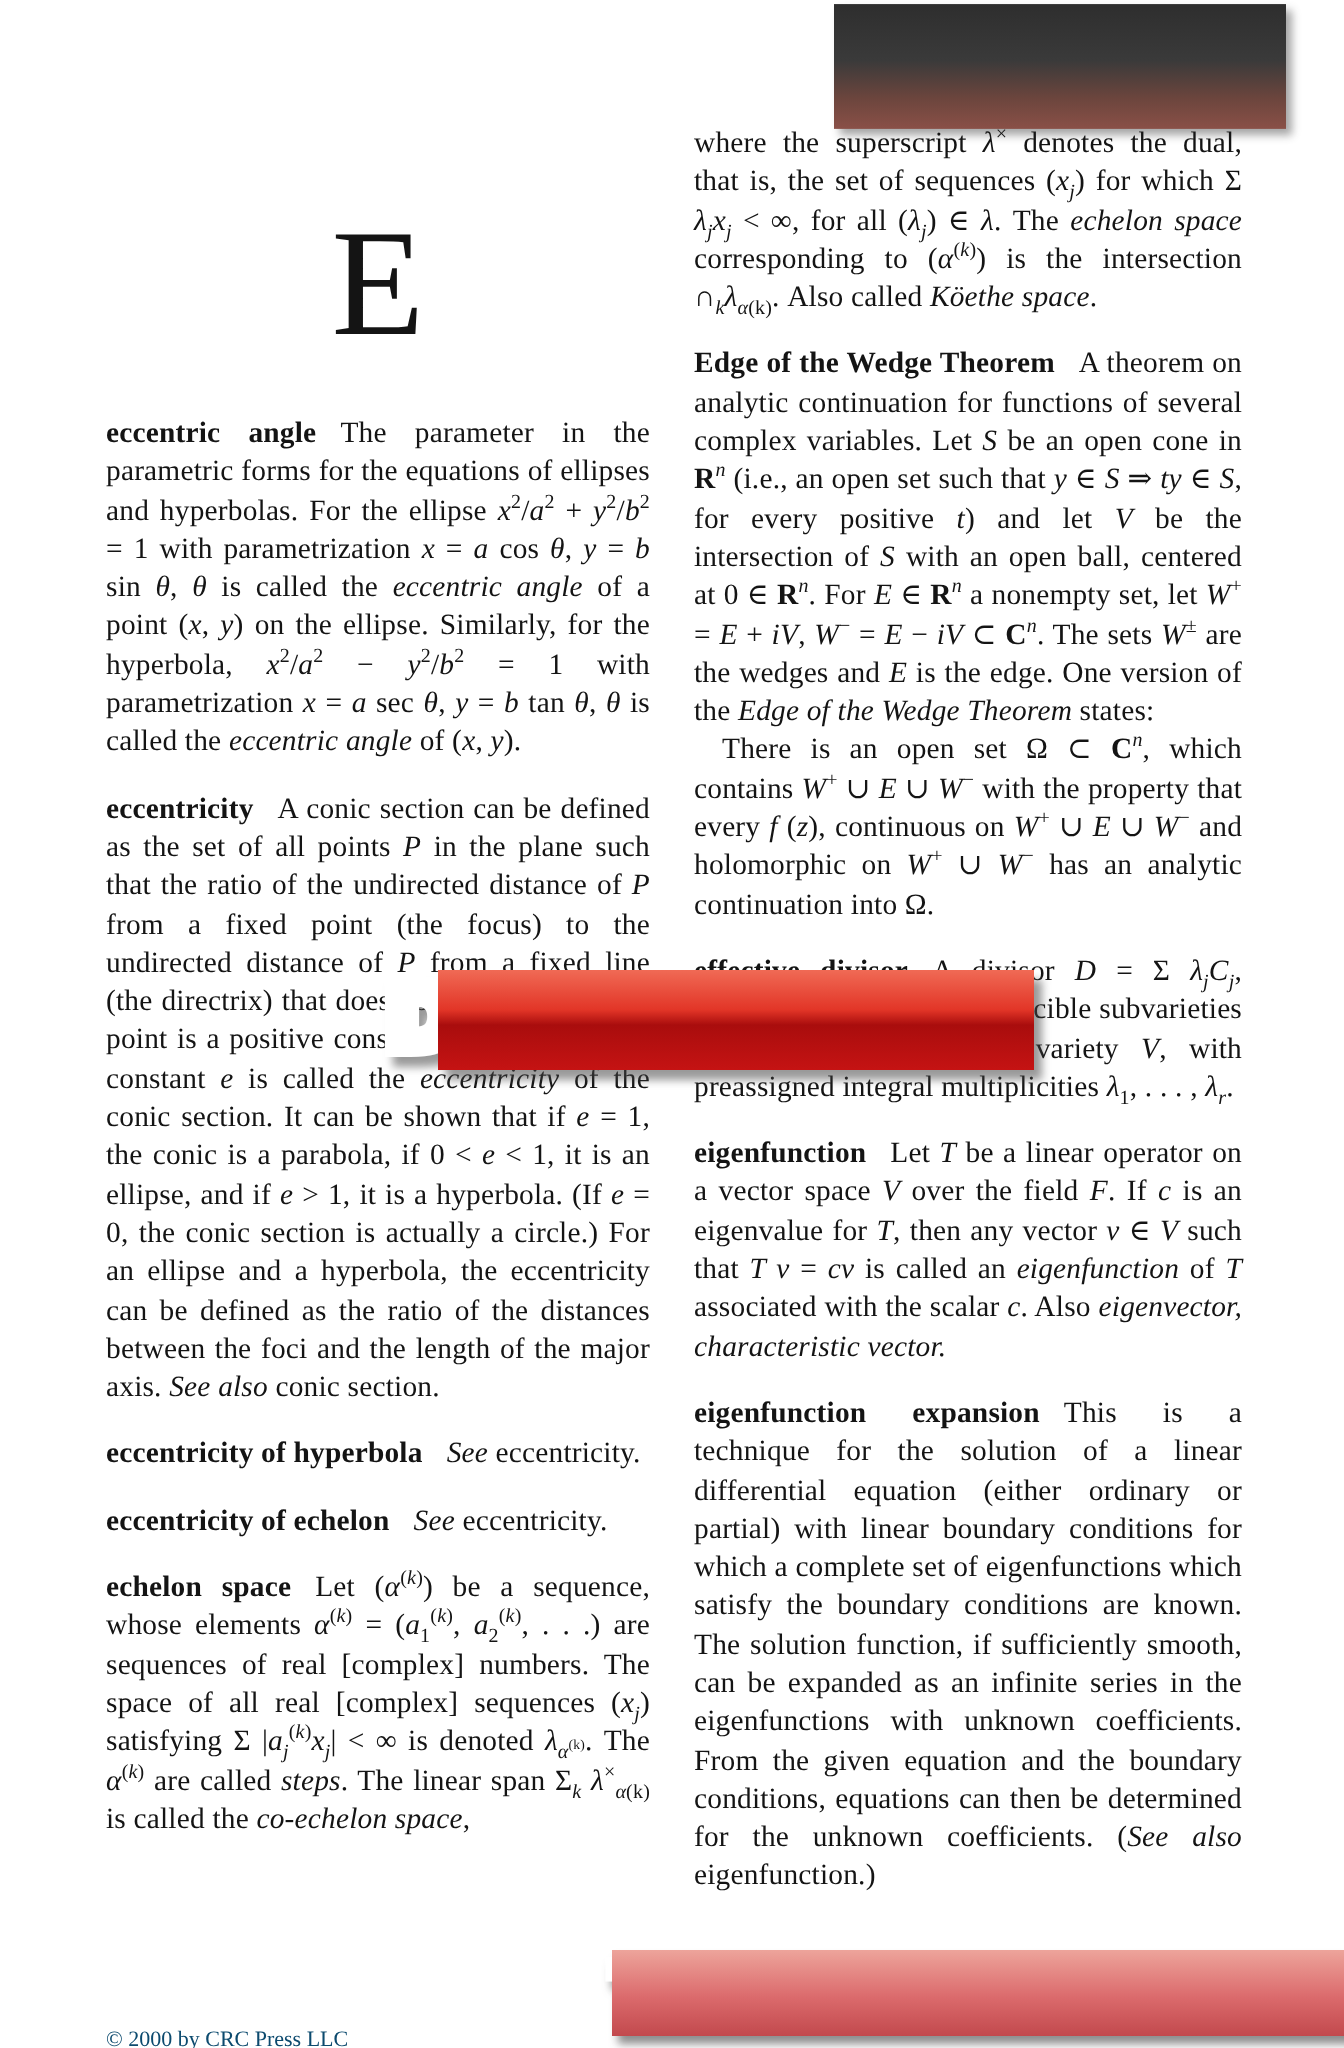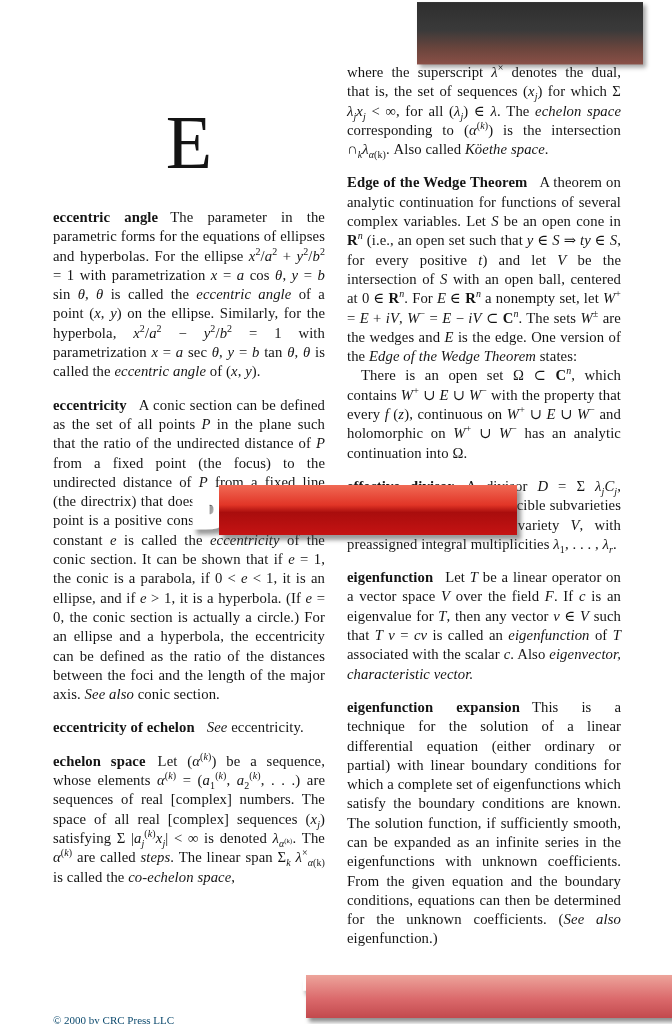--- a/index.html
+++ b/index.html
@@ -68,20 +68,21 @@
 <body>
 
 <div class="col col-left">
   <div class="dropcap">E</div>
 
   <p class="entry"><b class="term">eccentric angle</b><span class="gap"></span><span>The parameter in the parametric forms for the equations of ellipses and hyperbolas. For the ellipse <i>x</i><sup>2</sup>/<i>a</i><sup>2</sup> + <i>y</i><sup>2</sup>/<i>b</i><sup>2</sup> = 1 with parametrization <i>x</i> = <i>a</i> cos <i>θ</i>, <i>y</i> = <i>b</i> sin <i>θ</i>, <i>θ</i> is called the <i>eccentric angle</i> of a point (<i>x</i>, <i>y</i>) on the ellipse. Similarly, for the hyperbola, <i>x</i><sup>2</sup>/<i>a</i><sup>2</sup> − <i>y</i><sup>2</sup>/<i>b</i><sup>2</sup> = 1 with parametrization <i>x</i> = <i>a</i> sec <i>θ</i>, <i>y</i> = <i>b</i> tan <i>θ</i>, <i>θ</i> is called the <i>eccentric angle</i> of (<i>x</i>, <i>y</i>).</span></p>
 
   <p class="entry"><b class="term">eccentricity</b><span class="gap"></span><span>A conic section can be defined as the set of all points <i>P</i> in the plane such that the ratio of the undirected distance of <i>P</i> from a fixed point (the focus) to the undirected distance of <i>P</i> from a fixed line (the directrix) that does not contain the fixed point is a positive constant, (denoted <i>e</i>). The constant <i>e</i> is called the <i>eccentricity</i> of the conic section. It can be shown that if <i>e</i> = 1, the conic is a parabola, if 0 &lt; <i>e</i> &lt; 1, it is an ellipse, and if <i>e</i> &gt; 1, it is a hyperbola. (If <i>e</i> = 0, the conic section is actually a circle.) For an ellipse and a hyperbola, the eccentricity can be defined as the ratio of the distances between the foci and the length of the major axis. <i>See also</i> conic section.</span></p>
 
 
+  <p class="entry"><b class="term">eccentricity of hyperbola</b><span class="gap"></span><span><i>See</i> eccentricity.</span></p>
 
   <p class="entry"><b class="term">eccentricity of echelon</b><span class="gap"></span><span><i>See</i> eccentricity.</span></p>
 
   <p class="entry"><b class="term">echelon space</b><span class="gap"></span><span>Let (<i>α</i><sup>(<i>k</i>)</sup>) be a sequence, whose elements <i>α</i><sup>(<i>k</i>)</sup> = (<i>a</i><sub>1</sub><sup>(<i>k</i>)</sup>, <i>a</i><sub>2</sub><sup>(<i>k</i>)</sup>, . . .) are sequences of real [complex] numbers. The space of all real [complex] sequences (<i>x<sub>j</sub></i>) satisfying Σ |<i>a<sub>j</sub></i><sup>(<i>k</i>)</sup><i>x<sub>j</sub></i>| &lt; ∞ is denoted <i>λ</i><sub><i>α</i><sup>(k)</sup></sub>. The <i>α</i><sup>(<i>k</i>)</sup> are called <i>steps</i>. The linear span Σ<sub><i>k</i></sub> <i>λ</i><sup>×</sup><sub><i>α</i>(k)</sub> is called the <i>co-echelon space</i>,</span></p>
 </div>
 
 <div class="col col-right">
   <p class="entry"><span>where the superscript <i>λ</i><sup>×</sup> denotes the dual, that is, the set of sequences (<i>x<sub>j</sub></i>) for which Σ <i>λ<sub>j</sub>x<sub>j</sub></i> &lt; ∞, for all (<i>λ<sub>j</sub></i>) ∈ <i>λ</i>. The <i>echelon space</i> corresponding to (<i>α</i><sup>(<i>k</i>)</sup>) is the intersection ∩<sub><i>k</i></sub><i>λ</i><sub><i>α</i>(k)</sub>. Also called <i>Köethe space</i>.</span></p>
 
   <div class="entry">

